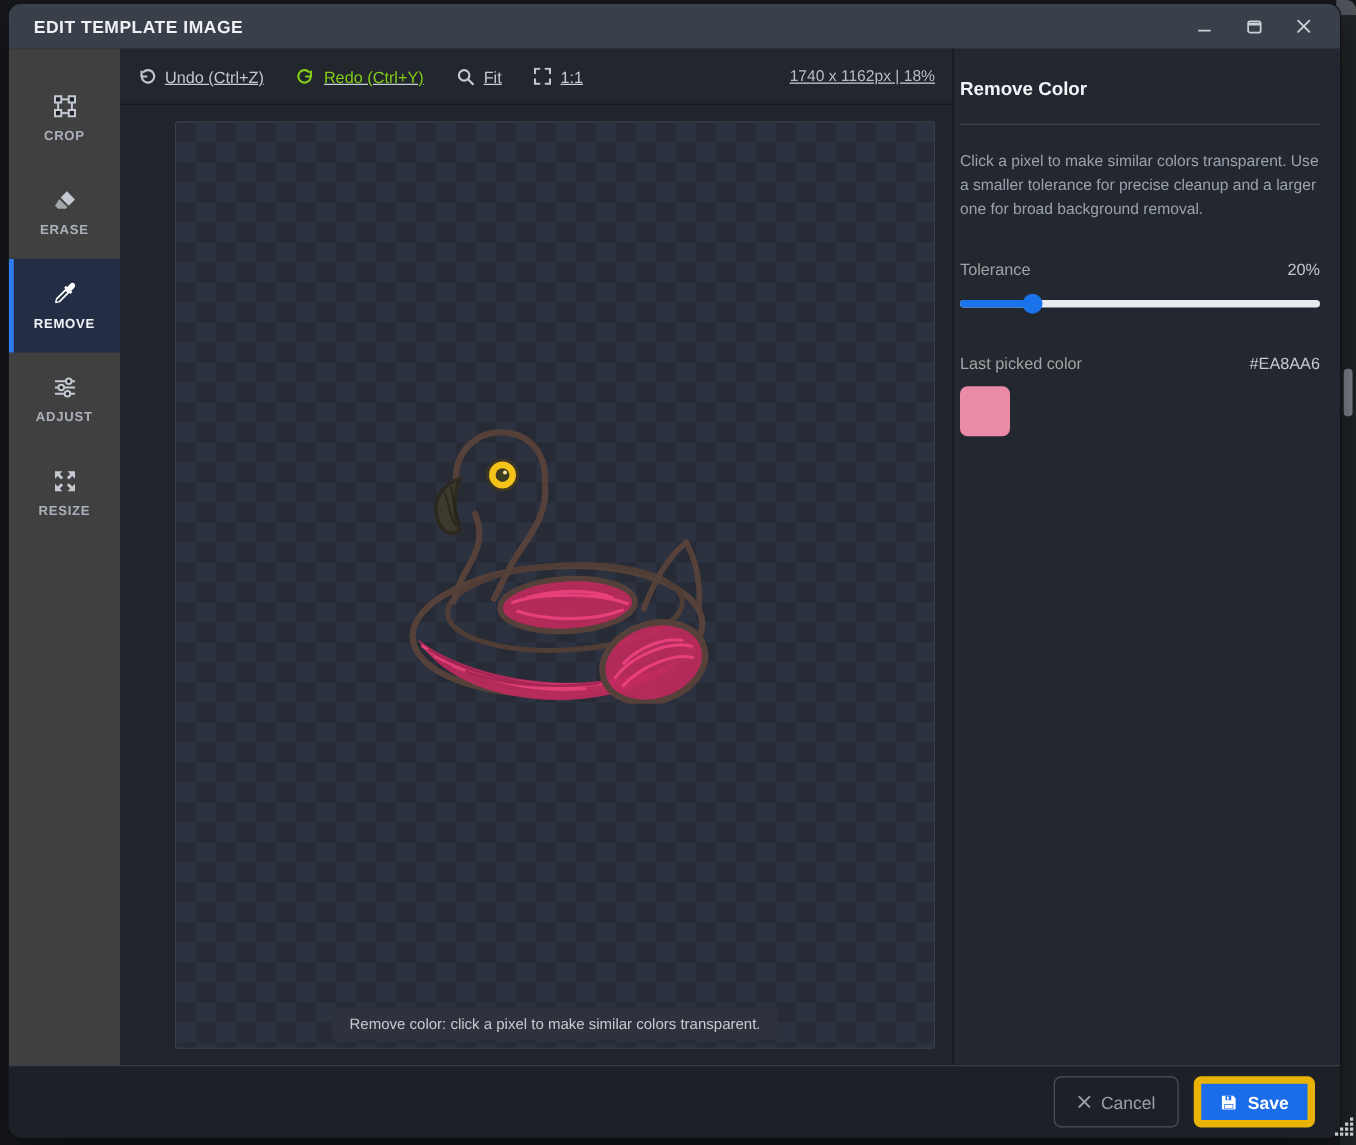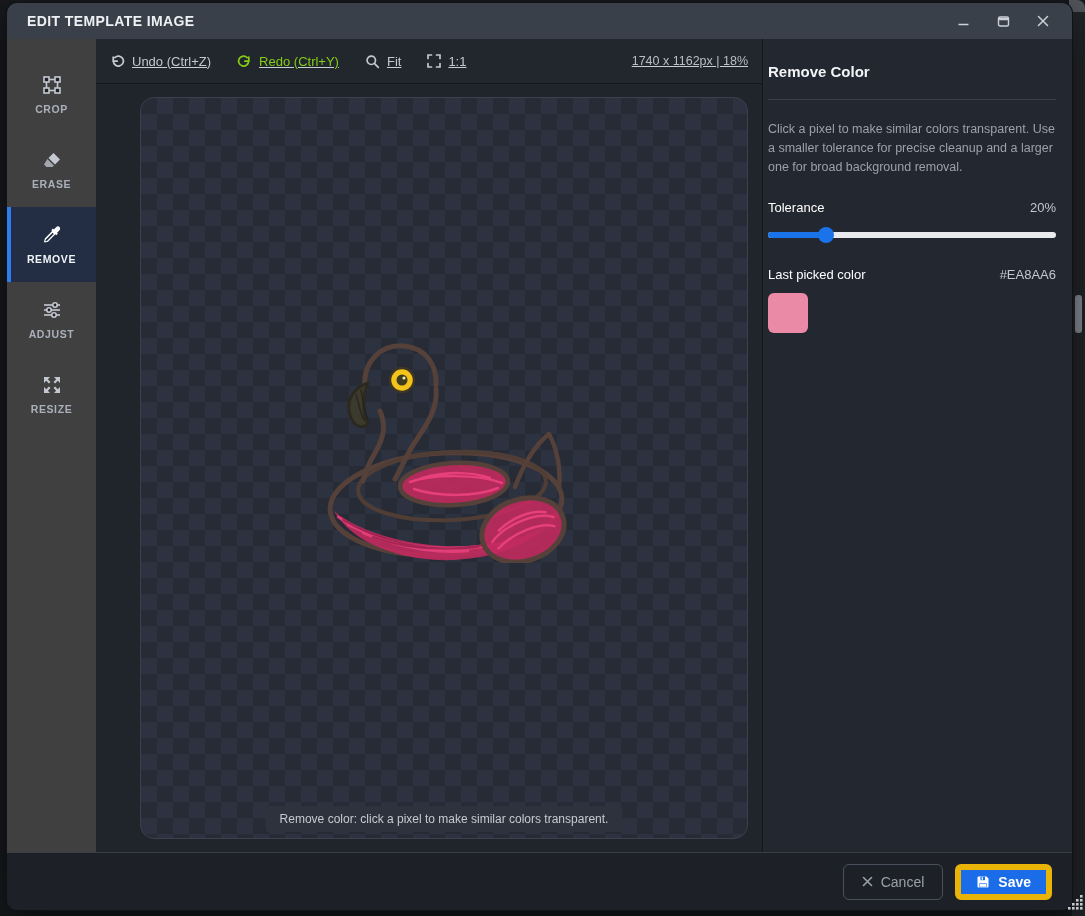--- a/index.html
+++ b/index.html
@@ -53,21 +53,21 @@
     display:flex; align-items:center; padding:0 14px; gap:26px; font-size:13px;
   }
   .tb-btn { display:flex; align-items:center; gap:7px; color:#c3c8d0; cursor:pointer; white-space:nowrap; }
   .tb-btn svg { display:block; }
   .tb-btn.disabled { color:#84cc16; cursor:default; }
   .tb-dims { margin-left:auto; color:#b8bec7; font-size:12.5px; }
 
   .canvas-wrap { flex:1 1 auto; position:relative; }
   .canvas {
     position:absolute; left:12px; right:14px; top:13px; bottom:13px;
-    border:1px solid #3b414c; border-radius:14px;
+    border:1px solid #3b414c; border-radius:2px;
     background:
       conic-gradient(#2c323f 0 25%, #262b36 0 50%, #2c323f 0 75%, #262b36 0) 0 0 / 32px 32px;
     cursor:crosshair;
     margin-left:32px;
   }
   .artwork { position:absolute; left:177px; top:229px; width:256px; height:236px; }
   .canvas-tooltip {
     position:absolute; bottom:6px; left:50%; transform:translateX(-50%);
     background:#2d323c; border-radius:4px; padding:6px 14px;
     font-size:12px; color:#c6cbd2; white-space:nowrap;
@@ -75,37 +75,37 @@
 
   
   .panel {
     width:310px; flex:0 0 auto; background:#23272f; border-left:1px solid #14161a;
     padding:24px 16px 16px 5px;
   }
   .panel-title { font-size:15px; font-weight:bold; color:#f2f4f7; margin-bottom:9px; }
   .panel-sub { font-size:12.5px; line-height:1.5; color:#9aa1ac; }
   .panel-divider { border:none; border-top:1px solid #3a4049; margin:19px 0 20px 0; }
   .label-row { display:flex; justify-content:space-between; align-items:baseline; margin-top:24px; }
-  .label-row .lab { font-size:13px; color:#ffffff; }
+  .label-row .lab { font-size:13px; color:#a3a3a3;margin-top:8px; }
   .label-row .val { font-size:13px; color:#c2c8d0; }
   .slider { position:relative; height:16px; margin-top:12px; cursor:pointer; }
   .slider-track { position:absolute; left:0; right:0; top:5px; height:6px; border-radius:3px; background:#e9ebee; }
   .slider-fill { position:absolute; left:0; top:5px; height:6px; border-radius:3px 0 0 3px; background:#1a73e8; width:20%; }
   .slider-thumb {
     position:absolute; top:0; width:16px; height:16px; border-radius:50%;
     background:#1a73e8; left:20%; transform:translateX(-8px); cursor:grab;
   }
   .swatch { width:40px; height:40px; border-radius:6px; margin-top:11px; background:#EA8AA6; }
 
   
   .footer {
     height:58px; flex:0 0 auto; background:#1d2127; border-top:1px solid #383e48;
     display:flex; align-items:center; justify-content:flex-end; gap:12px; padding:0 20px;
   }
-  .btn { display:flex; align-items:center; gap:8px; border-radius:6px; font-size:14px; cursor:pointer; height:36px; padding:0 18px; }
+  .btn { display:flex; align-items:center; gap:8px; border-radius:6px; font-size:14px; cursor:pointer; height:41px; padding:0 18px; }
   .btn-cancel { border:1px solid #4a515d; color:#9aa0ab; background:transparent; }
   .btn-save { background:#1b6ce8; color:#ffffff; border:6px solid #eab308; font-weight:bold; padding:0 15px; }
   .btn svg { display:block; }
 </style>
 </head>
 <body>
 
 <div class="backdrop-corner"></div>
 <div class="page-scroll-strip">
   <div class="page-scroll-thumb"></div>

